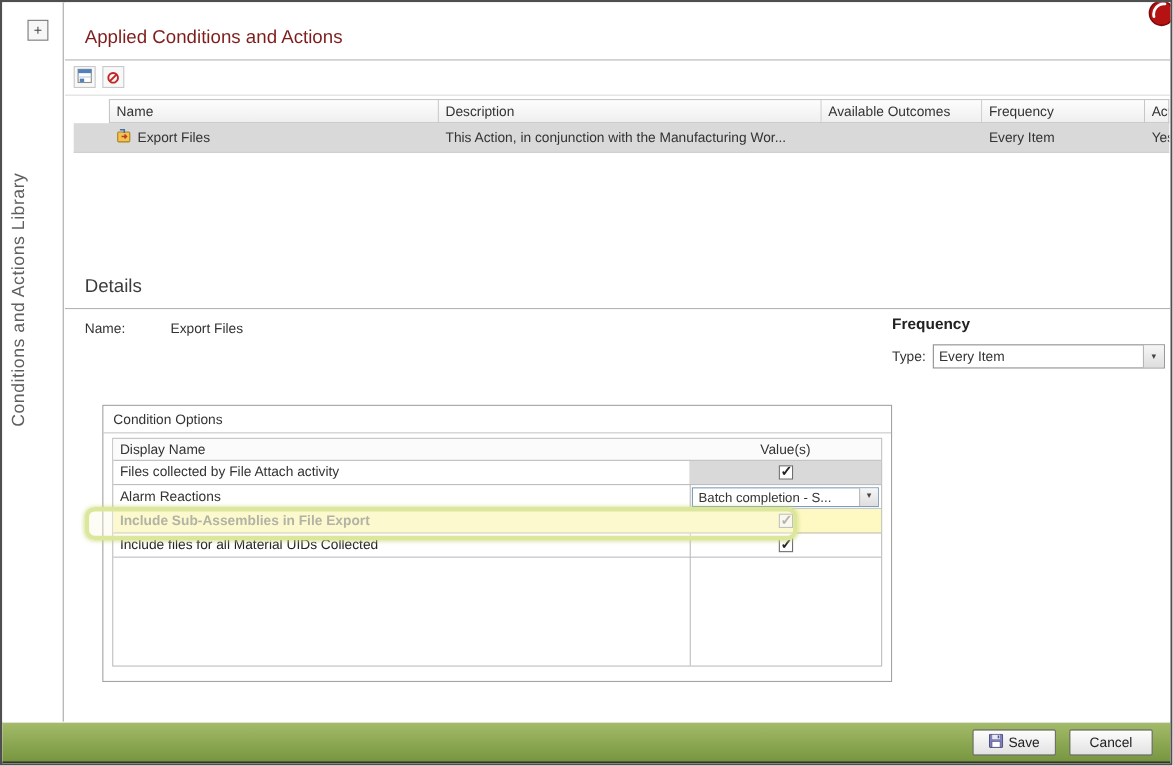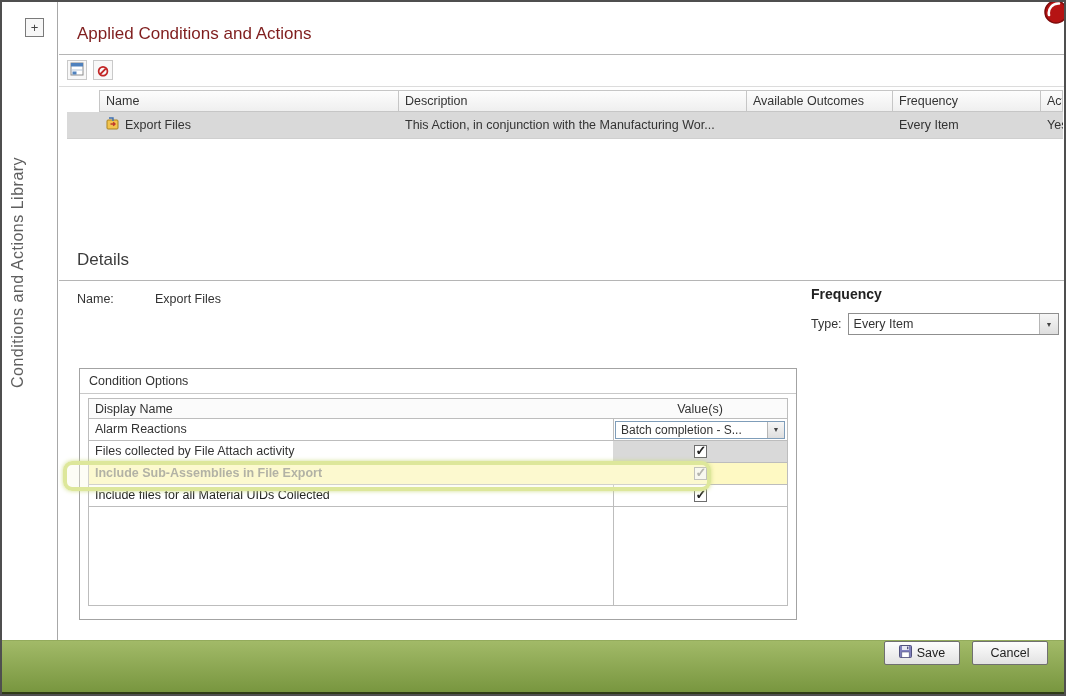--- a/index.html
+++ b/index.html
@@ -44,42 +44,42 @@
   .dval{color:#333;}
   .desc-row .dval{width:578px;line-height:1.45;}
   .freq-block{position:absolute;top:284px;left:752px;width:248px;font-size:12.5px;}
   .freq-title{font-weight:bold;font-size:14px;color:#222;}
   .type-row{margin-top:11px;display:flex;align-items:center;}
   .type-label{margin-right:6px;}
   .combo{display:flex;align-items:center;border:1px solid #8f8f8f;background:#fff;height:22px;flex:1;cursor:pointer;}
   .combo-text{flex:1;padding:0 5px;font-size:12.5px;white-space:nowrap;overflow:hidden;}
   .combo-arrow{width:19px;height:100%;border-left:1px solid #b6b6b6;background:linear-gradient(#f6f6f6,#dedede);display:flex;align-items:center;justify-content:center;font-size:7px;color:#444;}
   
-  .fieldset{position:absolute;top:366px;left:20px;width:718px;height:252px;border:1px solid #a3a3a3;background:#fff;}
+  .fieldset{position:absolute;top:366px;left:34px;width:718px;height:252px;border:1px solid #a3a3a3;background:#fff;}
   .fs-title{height:25px;line-height:25px;padding-left:9px;font-size:12.5px;color:#333;border-bottom:1px solid #c9c9c9;}
   .inner-table{position:relative;margin:4px 8px;border:1px solid #bdbdbd;height:208px;background:#fff;font-size:12.5px;}
   .col-div{position:absolute;left:524px;top:0;bottom:0;width:1px;background:#bdbdbd;z-index:1;}
   .itr{display:flex;border-bottom:1px solid #bdbdbd;height:22px;position:relative;z-index:2;}
   .itr.head{background:#fbfbfb;height:20px;}
   .it-name{width:524px;padding:3px 6px;white-space:nowrap;overflow:hidden;}
   .it-val{flex:1;display:flex;align-items:center;justify-content:center;}
   .val-gray{background:#d9d9d9;}
   .row-highlighted{background:#fef9c3;}
   .emph{font-weight:normal;color:#222;}
   .emph-gray{font-weight:bold;color:#8d8d83;}
   .checkbox{width:13px;height:13px;border:1px solid #6e6e6e;background:#fff;position:relative;cursor:pointer;}
   .checkbox.checked::after{content:"\2713";position:absolute;left:1px;top:-3px;font-size:13px;font-weight:bold;color:#222;}
   .checkbox.disabled{border-color:#a5a5a5;background:#f7f7f4;}
   .checkbox.disabled.checked::after{color:#8f8f8f;}
   .cell-combo{display:flex;align-items:center;height:18px;width:100%;margin:0 2px;border:1px solid #7f9db9;background:#fff;cursor:pointer;}
   .cell-combo .combo-text{font-size:12px;}
   .cell-combo .combo-arrow{width:17px;}
   .highlight{position:absolute;left:-26px;right:76px;top:62px;height:30px;border:4px solid #dde79b;border-radius:9px;background:rgba(249,250,229,.35);box-shadow:0 0 4px rgba(205,219,130,.9);z-index:6;pointer-events:none;}
   
-  .footer{position:absolute;left:0;right:0;bottom:0;height:54px;background:linear-gradient(#a2ba68,#78963f);border-top:1px solid #93ab5c;border-bottom:2px solid #2f3b18;display:flex;align-items:flex-start;justify-content:flex-end;gap:12px;padding-right:16px;z-index:10;}
+  .footer{position:absolute;left:0;right:0;bottom:0;height:37px;background:linear-gradient(#a2ba68,#78963f);border-top:1px solid #93ab5c;border-bottom:2px solid #2f3b18;display:flex;align-items:center;justify-content:flex-end;gap:12px;padding-right:16px;z-index:10;}
   .btn{height:24px;min-width:76px;border:1px solid #707070;background:linear-gradient(#fdfdfd,#e2e2e2);border-radius:2px;font-size:12.5px;color:#222;display:flex;align-items:center;justify-content:center;gap:5px;cursor:pointer;font-family:"Liberation Sans", sans-serif;}
 </style>
 </head>
 <body>
 
 <div class="window">
 
   <div class="badge">
     <svg width="28" height="28" viewBox="0 0 28 28">
       <circle cx="14" cy="14" r="11" fill="#b51313" stroke="#7d0b0b" stroke-width="1.5"></circle>
@@ -163,33 +163,33 @@
       <div class="fs-title">Condition Options</div>
       <div class="inner-table">
         <div class="col-div"></div>
 
         <div class="itr head">
           <div class="it-name">Display Name</div>
           <div class="it-val">Value(s)</div>
         </div>
 
         <div class="itr">
+          <div class="it-name">Files collected by File Attach activity</div>
+          <div class="it-val val-gray">
+            <span class="checkbox checked"></span>
+          </div>
+        </div>
+
+        <div class="itr">
           <div class="it-name">Alarm Reactions</div>
           <div class="it-val">
             <div class="cell-combo">
               <span class="combo-text">Batch completion - S...</span>
               <span class="combo-arrow">▼</span>
             </div>
-          </div>
-        </div>
-
-        <div class="itr">
-          <div class="it-name">Files collected by File Attach activity</div>
-          <div class="it-val val-gray">
-            <span class="checkbox checked"></span>
           </div>
         </div>
 
         <div class="itr row-highlighted">
           <div class="it-name emph-gray">Include Sub-Assemblies in File Export</div>
           <div class="it-val">
             <span class="checkbox disabled checked"></span>
           </div>
         </div>
 

